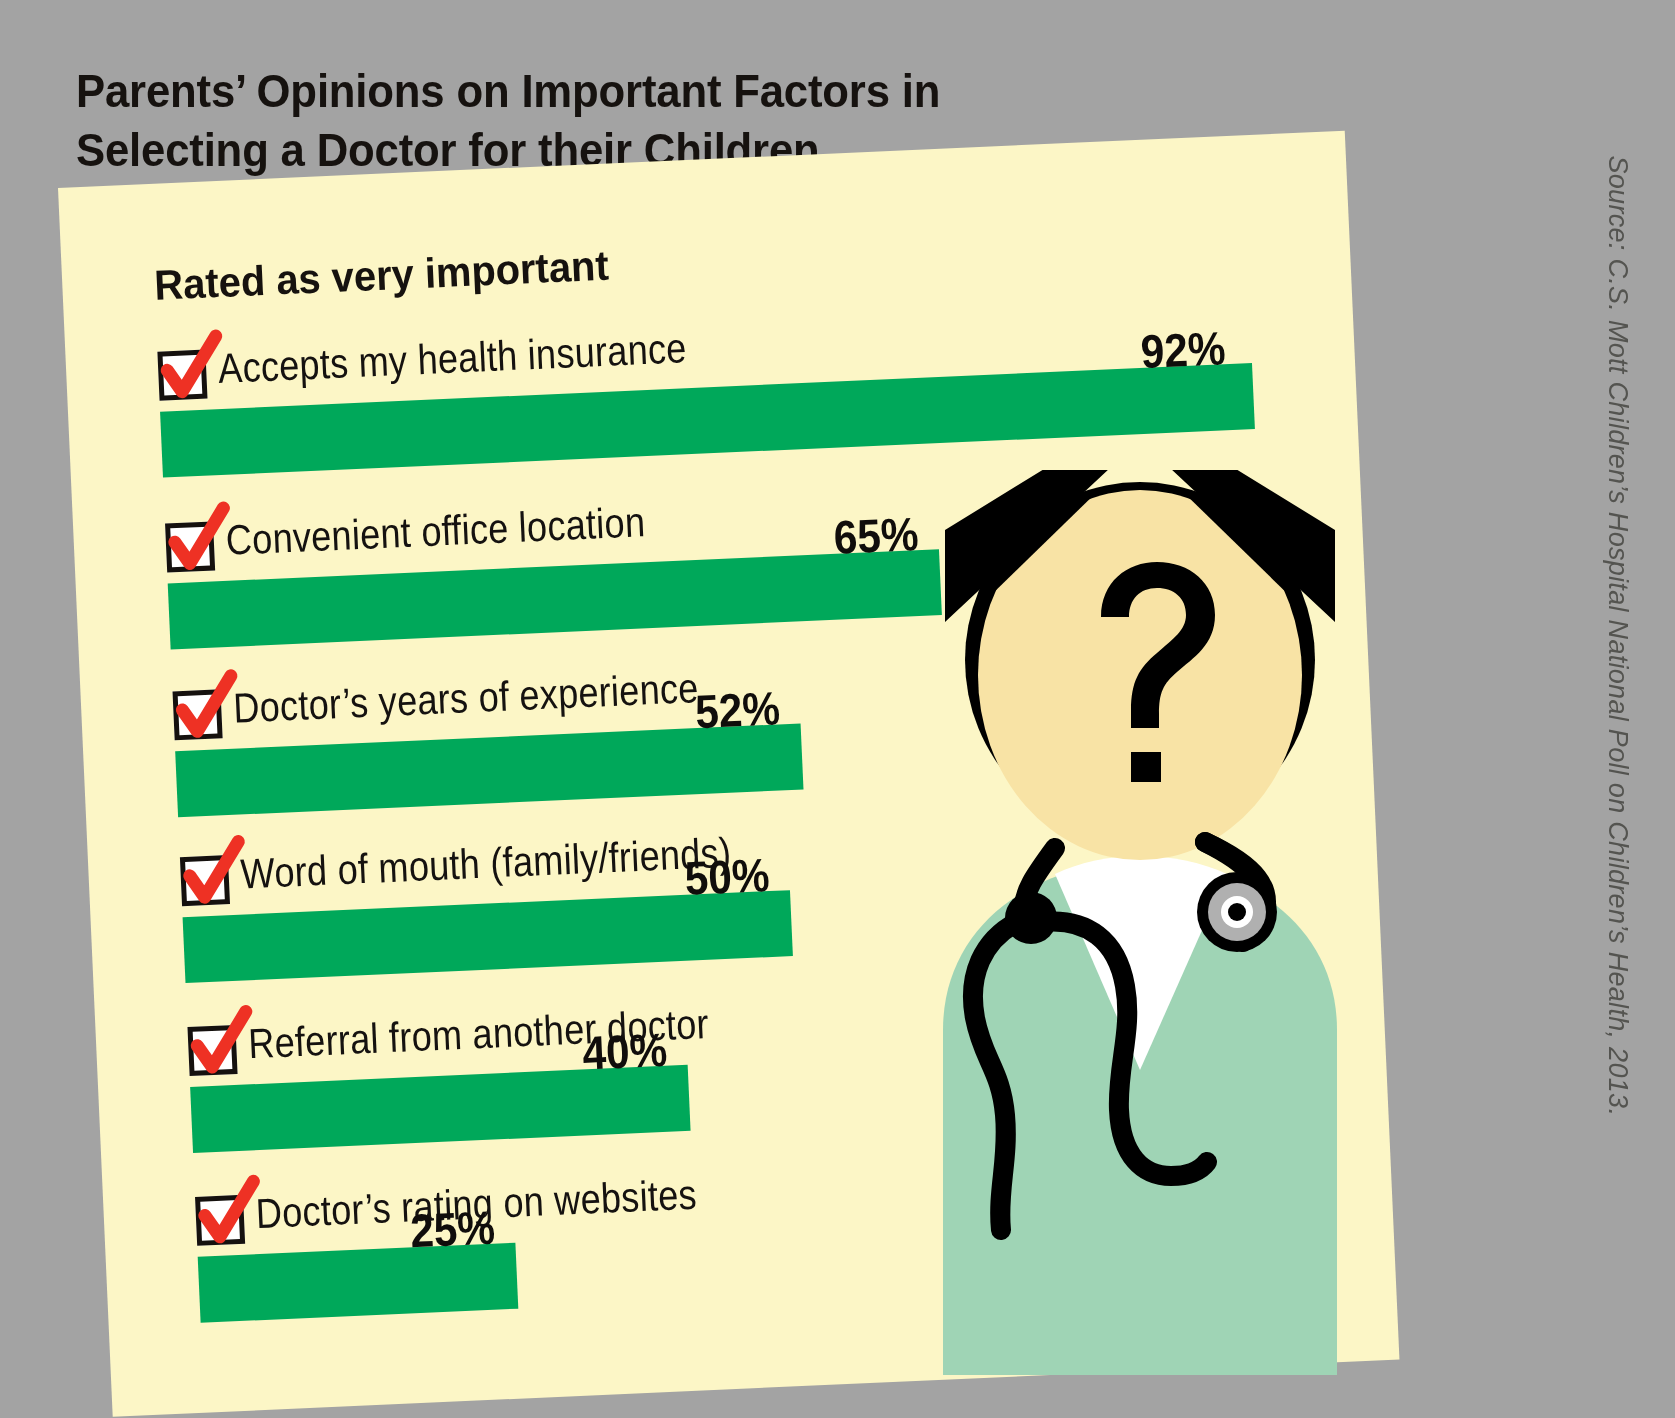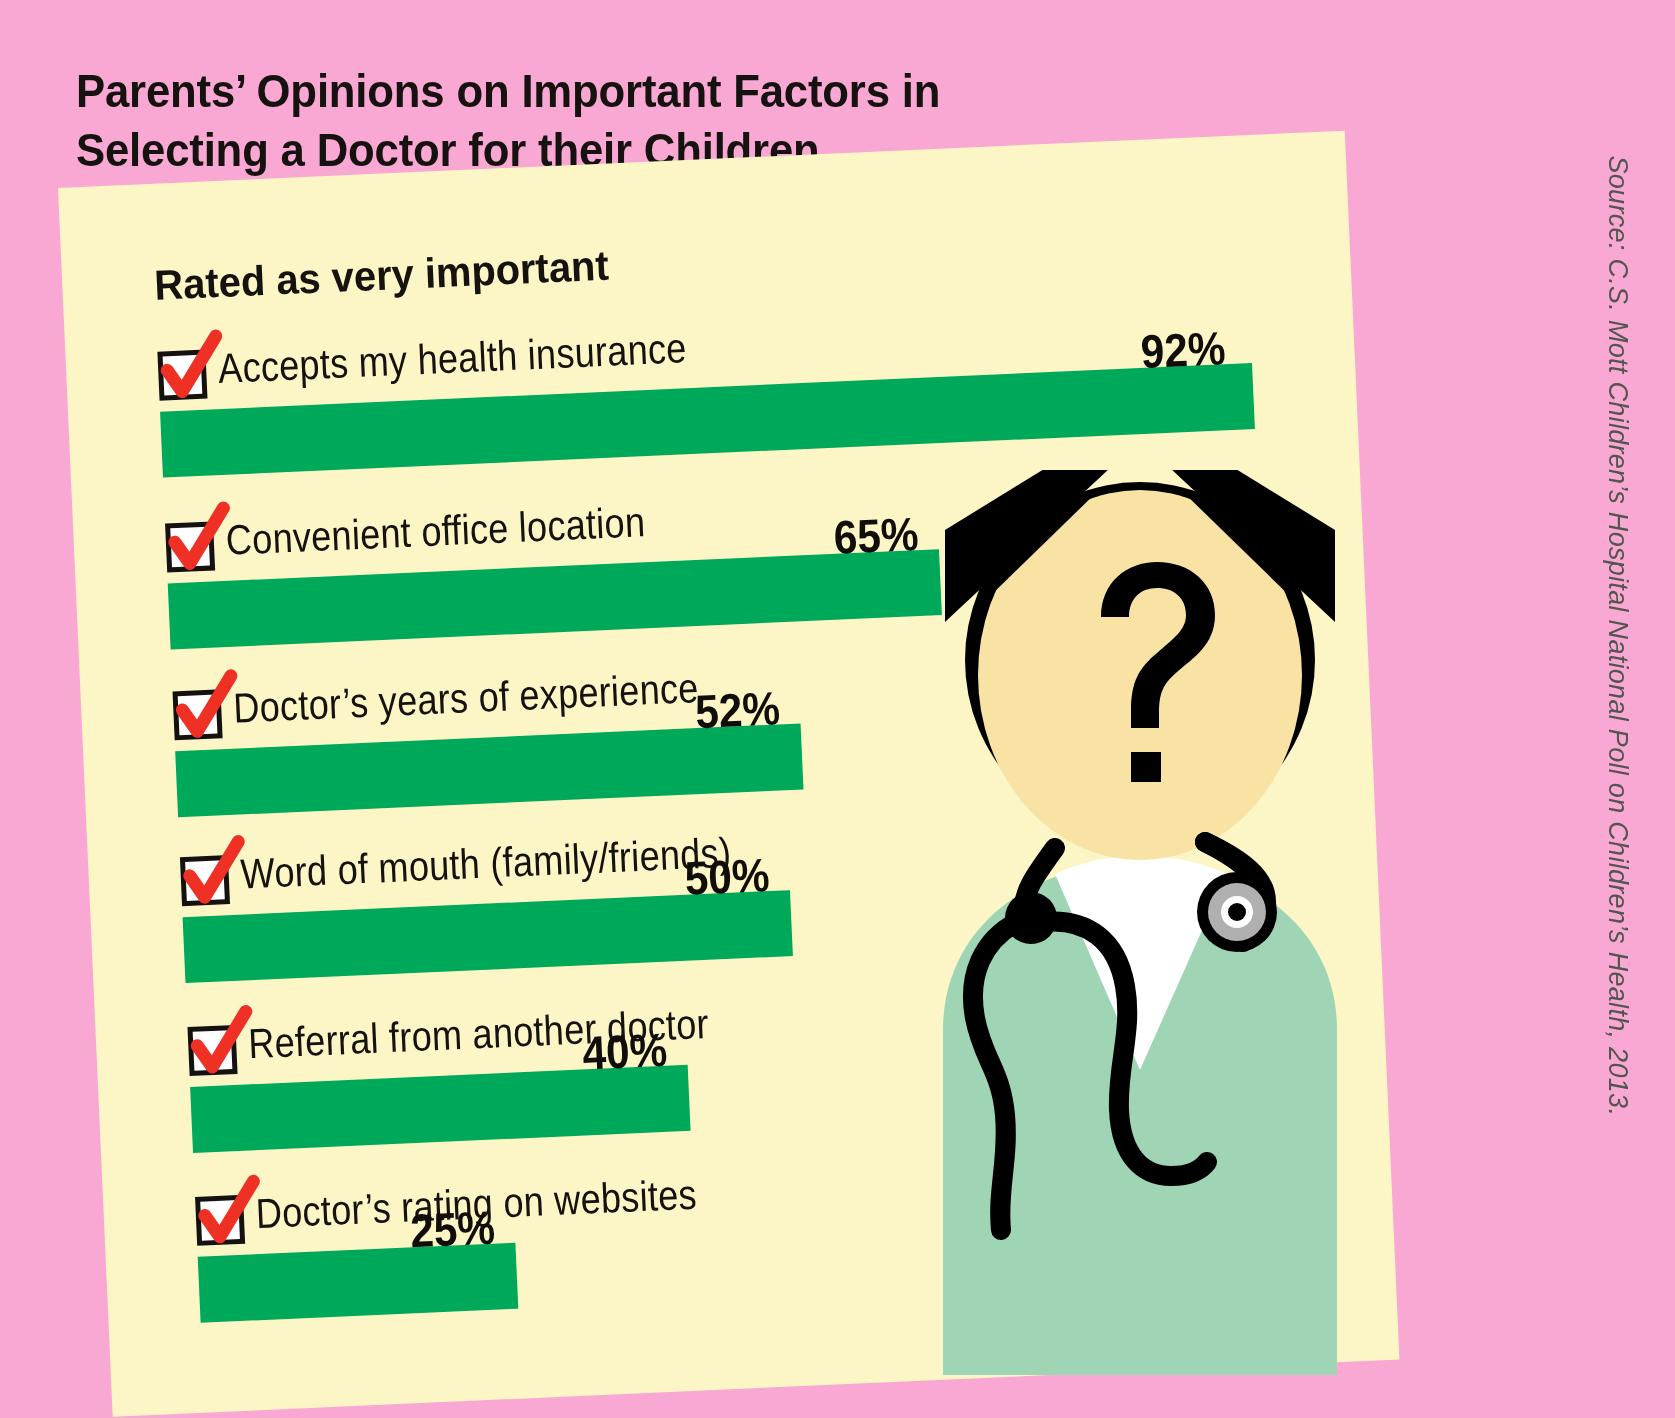--- a/index.html
+++ b/index.html
@@ -5,21 +5,21 @@
   * { margin:0; padding:0; box-sizing:border-box; }
   html, body {
     width:1675px; height:1418px;
     background:#c5e6ee;
     font-family:"Liberation Sans", sans-serif;
     overflow:hidden;
   }
   #stage {
     position:relative;
     width:1675px; height:1418px;
-    background:#f9a8d4;
+    background:#a3a3a3;
   }
 
   
   #title {
     position:absolute;
     left:76px; top:62px;
     width:1100px;
     font-family:"Liberation Sans Narrow","Liberation Sans",sans-serif;
     font-weight:bold;
     font-size:47px;

